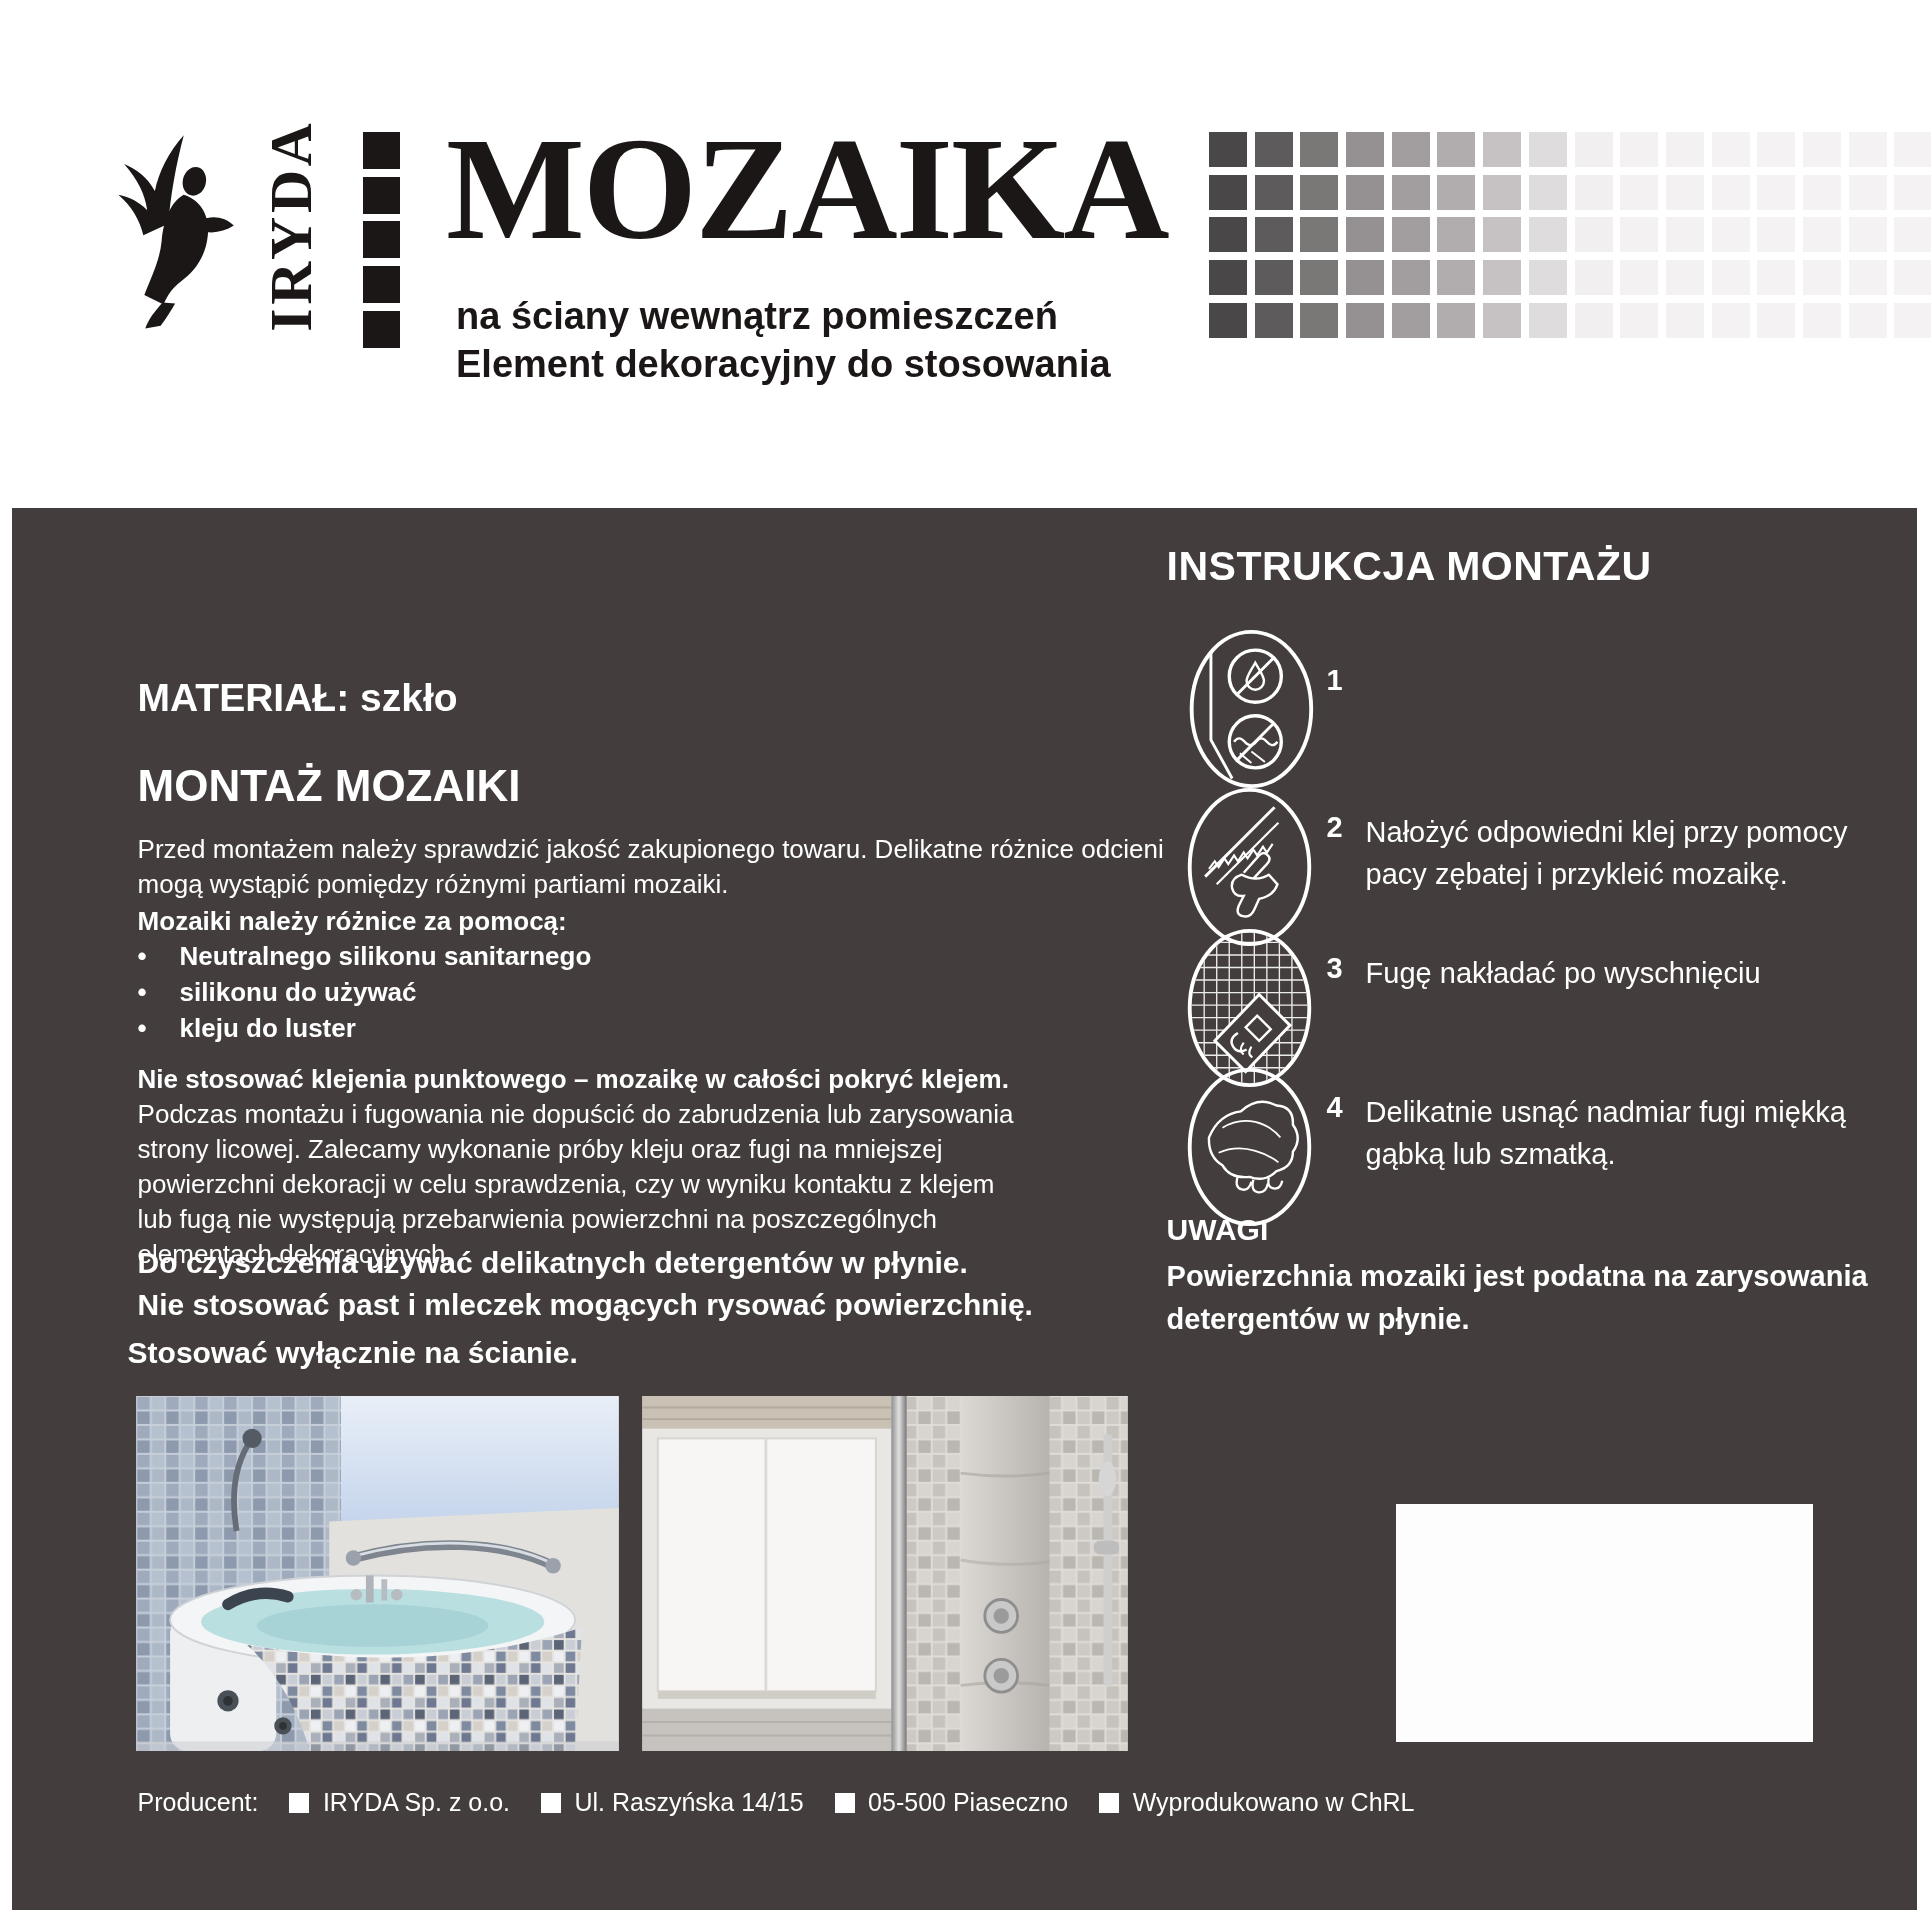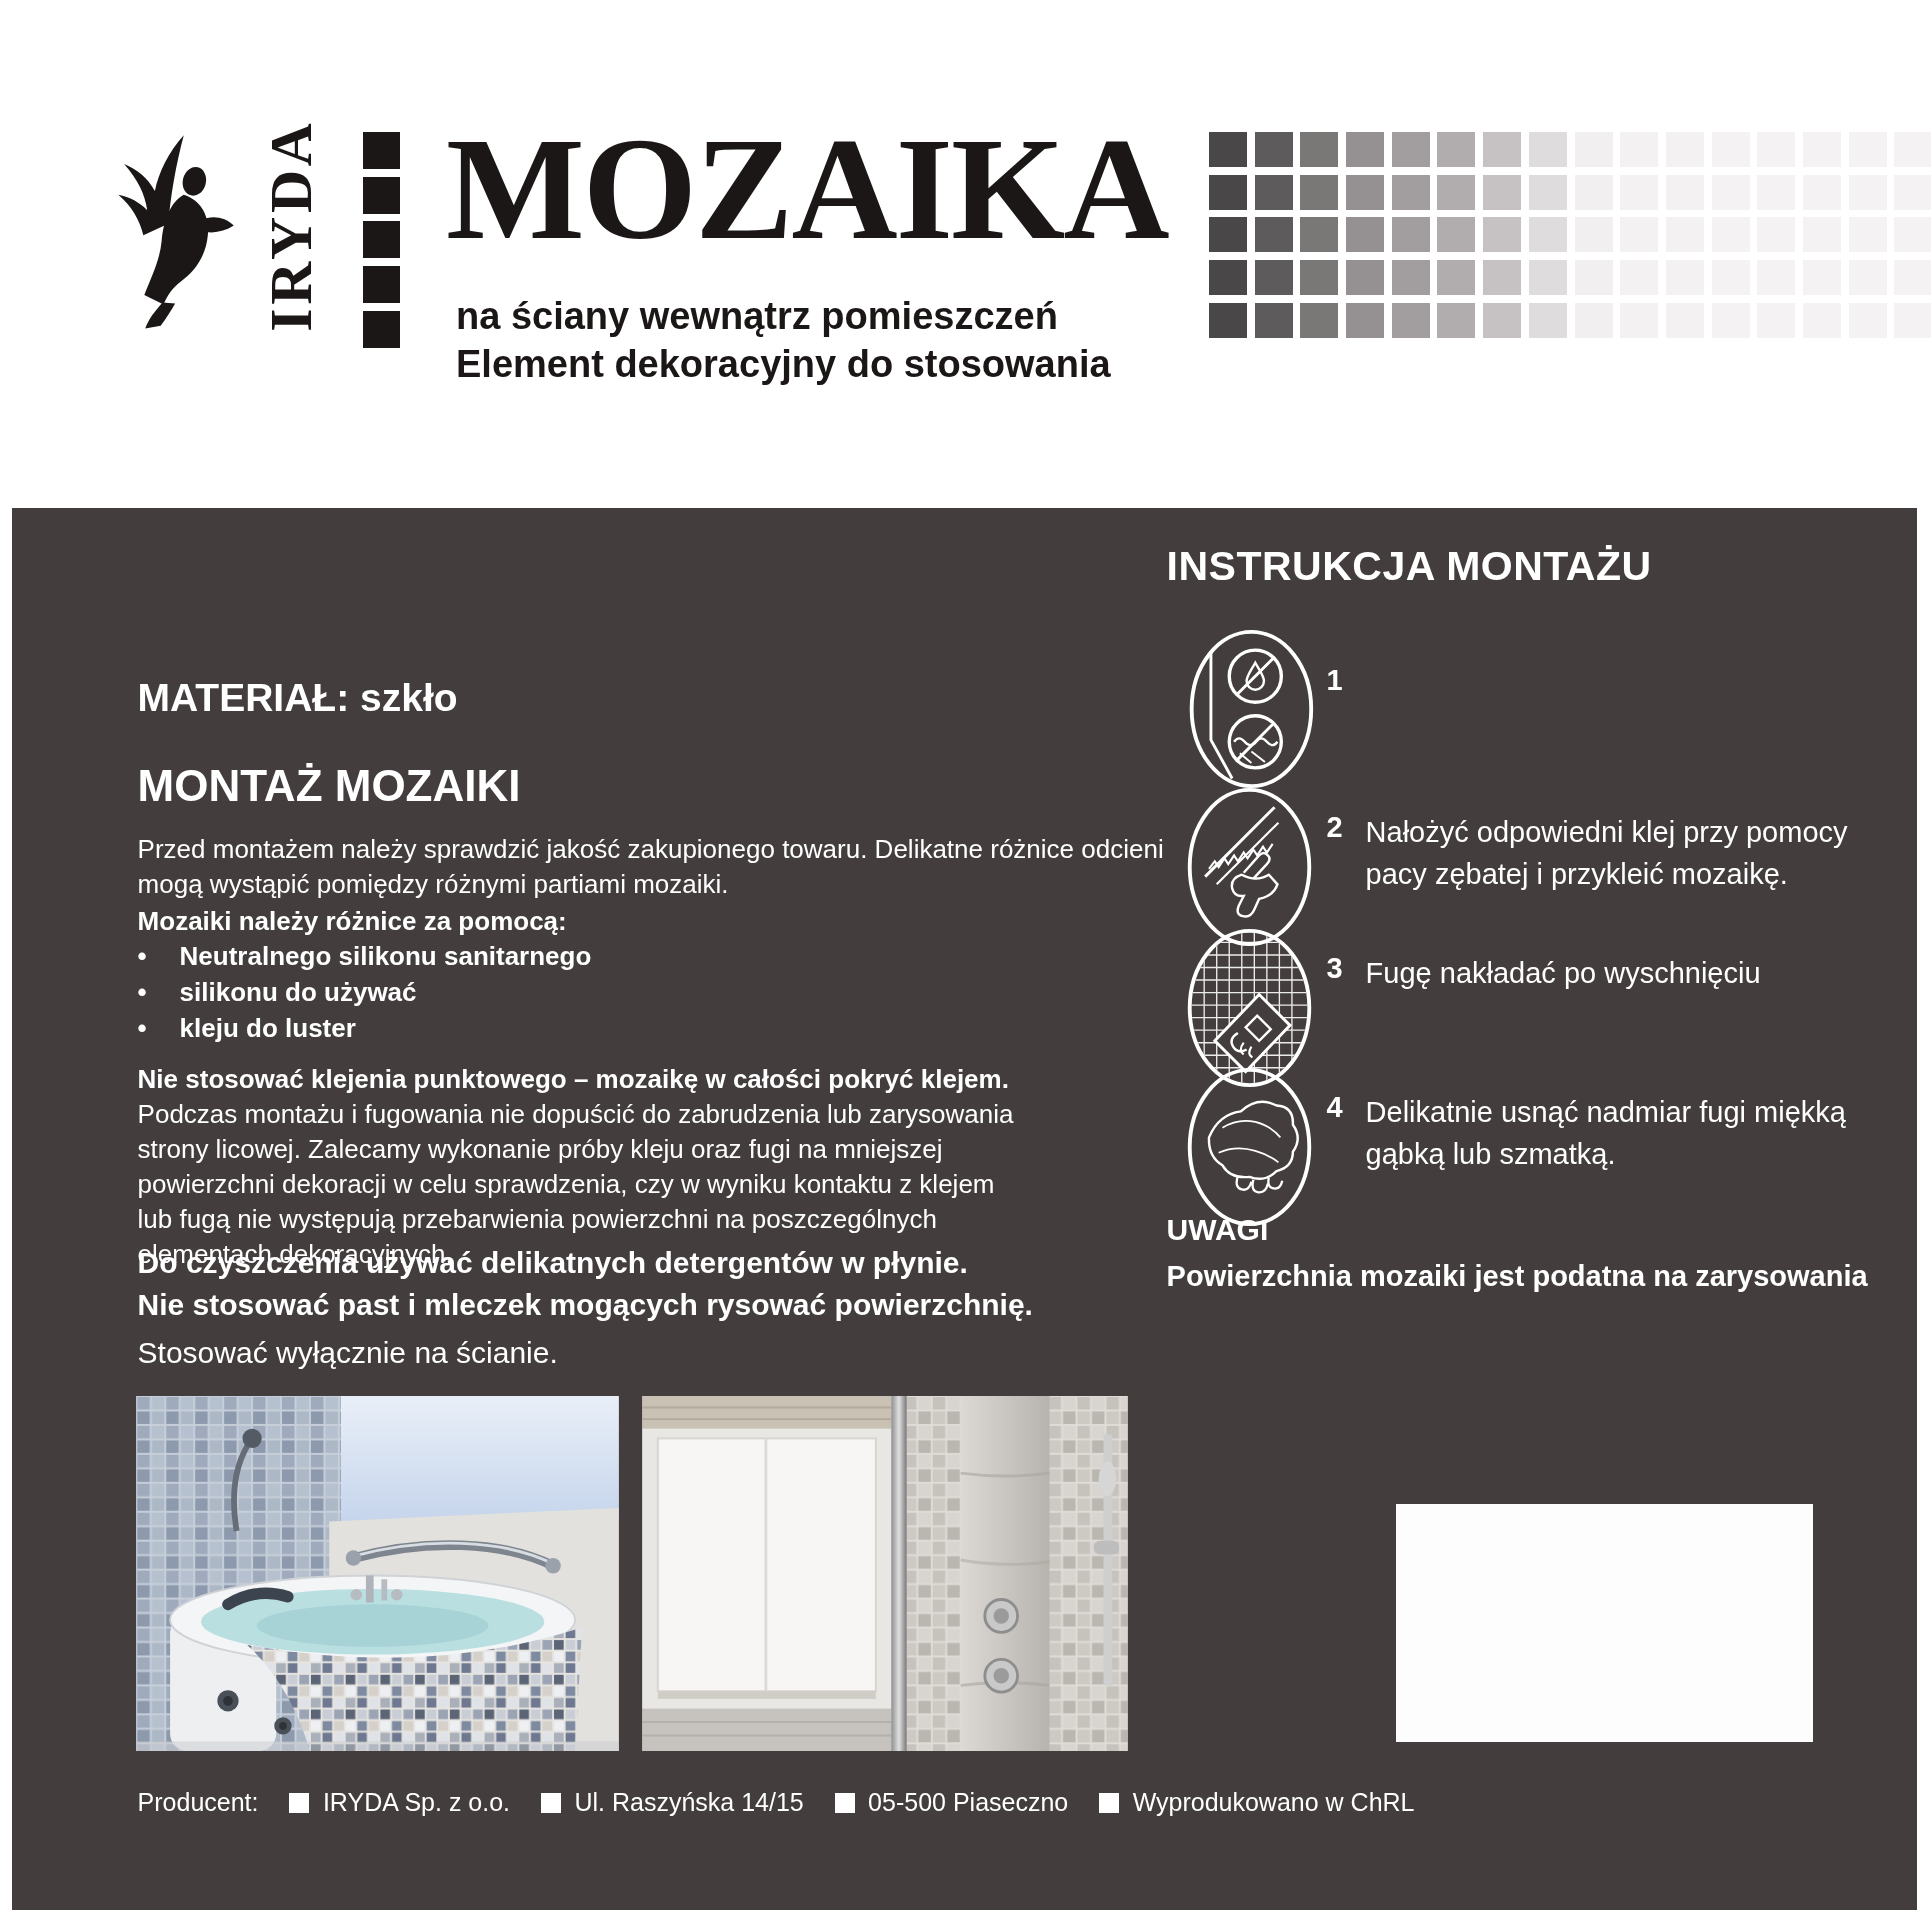--- a/index.html
+++ b/index.html
@@ -24,21 +24,21 @@
   .abs{position:absolute;}
   .h-material{left:126px;top:168px;font-size:39px;font-weight:bold;}
   .h-montaz{left:126px;top:253px;font-size:44px;font-weight:bold;}
   .p-intro{left:126px;top:324px;font-size:26px;line-height:35px;}
   .h-bullets{left:126px;top:398px;font-size:26px;font-weight:bold;}
   .bullet-list{left:126px;top:433px;font-size:26px;font-weight:bold;}
   .bullet-row{display:flex;align-items:baseline;height:36px;}
   .bullet-dot{width:42px;}
   .p-warning{left:126px;top:554px;width:886px;font-size:26px;line-height:35px;}
   .p-cleaning{left:126px;top:734px;font-size:30px;font-weight:bold;line-height:42px;}
-  .p-wallonly{left:126px;top:828px;font-size:30px;font-weight:normal;}
+  .p-wallonly{left:116px;top:828px;font-size:30px;font-weight:bold;}
 
   .photo{position:absolute;top:888px;}
   .photo-left{left:124px;}
   .photo-right{left:630px;}
 
   .footer{left:126px;top:1280px;display:flex;align-items:center;font-size:25px;gap:17.4px;}
   .f-sq{width:20px;height:20px;background:#ffffff;margin-left:13.5px;}
   .f-item{display:flex;align-items:center;gap:13.5px;}
 
   
@@ -389,18 +389,19 @@
     </svg>
     <div class="step-num" style="top:583px">4</div>
     <div class="step-text" style="top:583px">
       <div>Delikatnie usnąć nadmiar fugi miękką</div>
       <div>gąbką lub szmatką.</div>
     </div>
 
     <div class="abs h-uwagi">UWAGI</div>
     <div class="abs p-uwagi">
       <div>Powierzchnia mozaiki jest podatna na zarysowania</div>
+      <div>detergentów w płynie.</div>
     </div>
 
     <div class="white-box"></div>
   </div>
 </div>
 
 
 </body></html>

